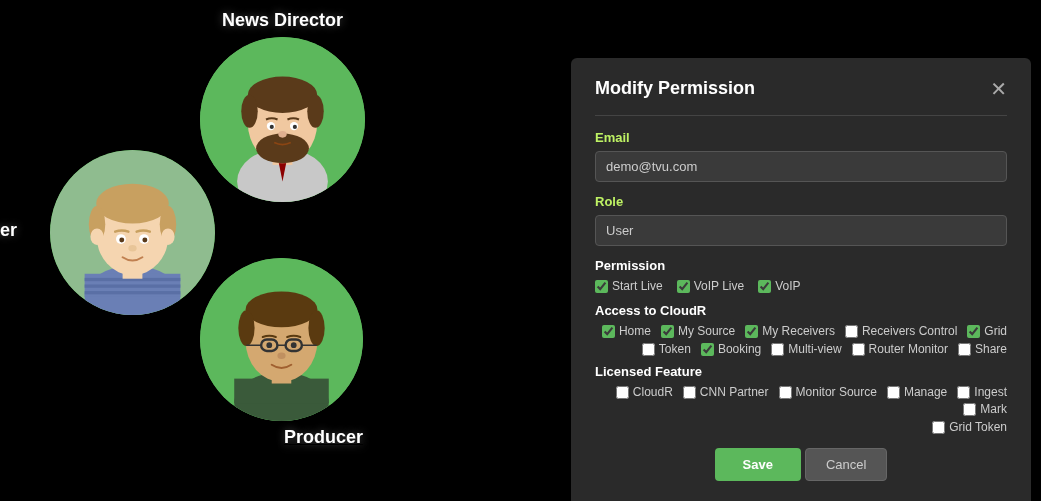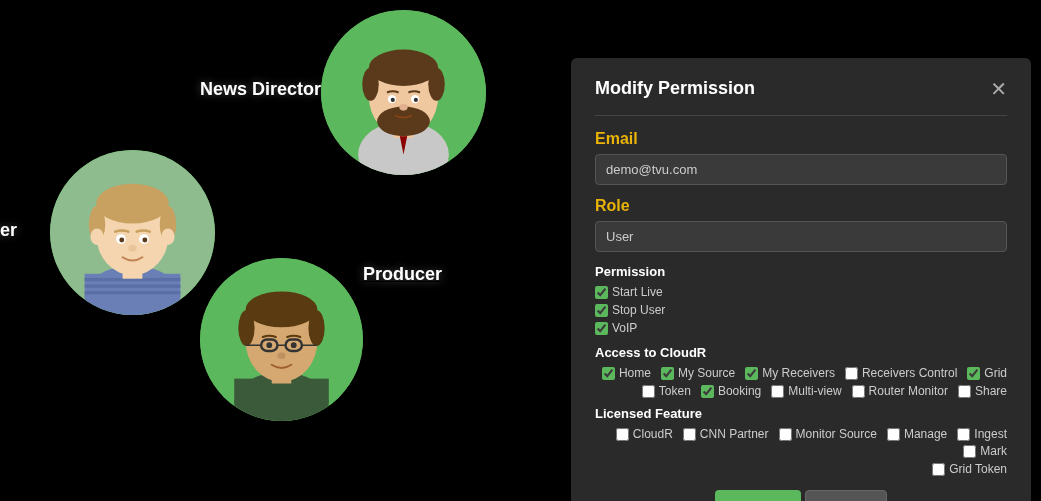--- a/index.html
+++ b/index.html
@@ -18,20 +18,21 @@
       left: 0;
       top: 0;
       width: 530px;
       height: 501px;
       background: #000;
     }
 
     .character {
       position: absolute;
       display: flex;
+      flex-direction: column;
       align-items: center;
     }
 
     .character-label {
       color: #fff;
       font-size: 18px;
       font-weight: bold;
       text-shadow: 0 0 8px rgba(255,255,255,0.3);
     }
 
@@ -64,21 +65,21 @@
     .engineer .character-label { position: absolute; top: 80px; left: -85px; }
     .engineer .avatar-circle {
       width: 170px;
       height: 170px;
     }
 
     
     .producer {
       top: 265px;
       left: 200px;
-      align-items: flex-start;
+      align-items: flex-end;
       text-decoration: underline;
     }
     .producer .character-label { margin-top: 6px; }
     .producer .avatar-circle {
       width: 165px;
       height: 165px;
     }
 
     
     .modal {
@@ -116,23 +117,23 @@
       padding: 0;
     }
 
     .divider {
       height: 1px;
       background: #444;
       margin-bottom: 14px;
     }
 
     .field-label {
-      font-size: 16px;
+      font-size: 13px;
       font-weight: bold;
-      color: #eab308;
+      color: #bef264;
       margin-bottom: 6px;
     }
 
     .text-input {
       width: 100%;
       background: #3a3a3a;
       border: 1px solid #555;
       border-radius: 4px;
       color: #ccc;
       padding: 7px 10px;
@@ -146,21 +147,20 @@
       font-weight: bold;
       color: #fff;
       margin-bottom: 6px;
     }
 
     .checkbox-group {
       display: flex;
       flex-wrap: wrap;
       gap: 4px 14px;
       margin-bottom: 10px;
-      flex-direction: column;
     }
 
     .checkbox-item {
       display: flex;
       align-items: center;
       gap: 4px;
       font-size: 12px;
       color: #ccc;
     }
 
@@ -343,21 +343,21 @@
 
   
   <div class="section-label">Permission</div>
   <div class="checkbox-group">
     <label class="checkbox-item">
       <input type="checkbox" checked="" style=""> 
         <span>Start Live</span>
     </label>
     <label class="checkbox-item">
       <input type="checkbox" checked="" style=""> 
-        <span>Stop User</span>
+        <span>VoIP Live</span>
     </label>
     <label class="checkbox-item">
       <input type="checkbox" checked="" style=""> 
         <span>VoIP</span>
     </label>
   </div>
 
   
   <div class="section-label">Access to CloudR</div>
   <div class="row-checkboxes">

